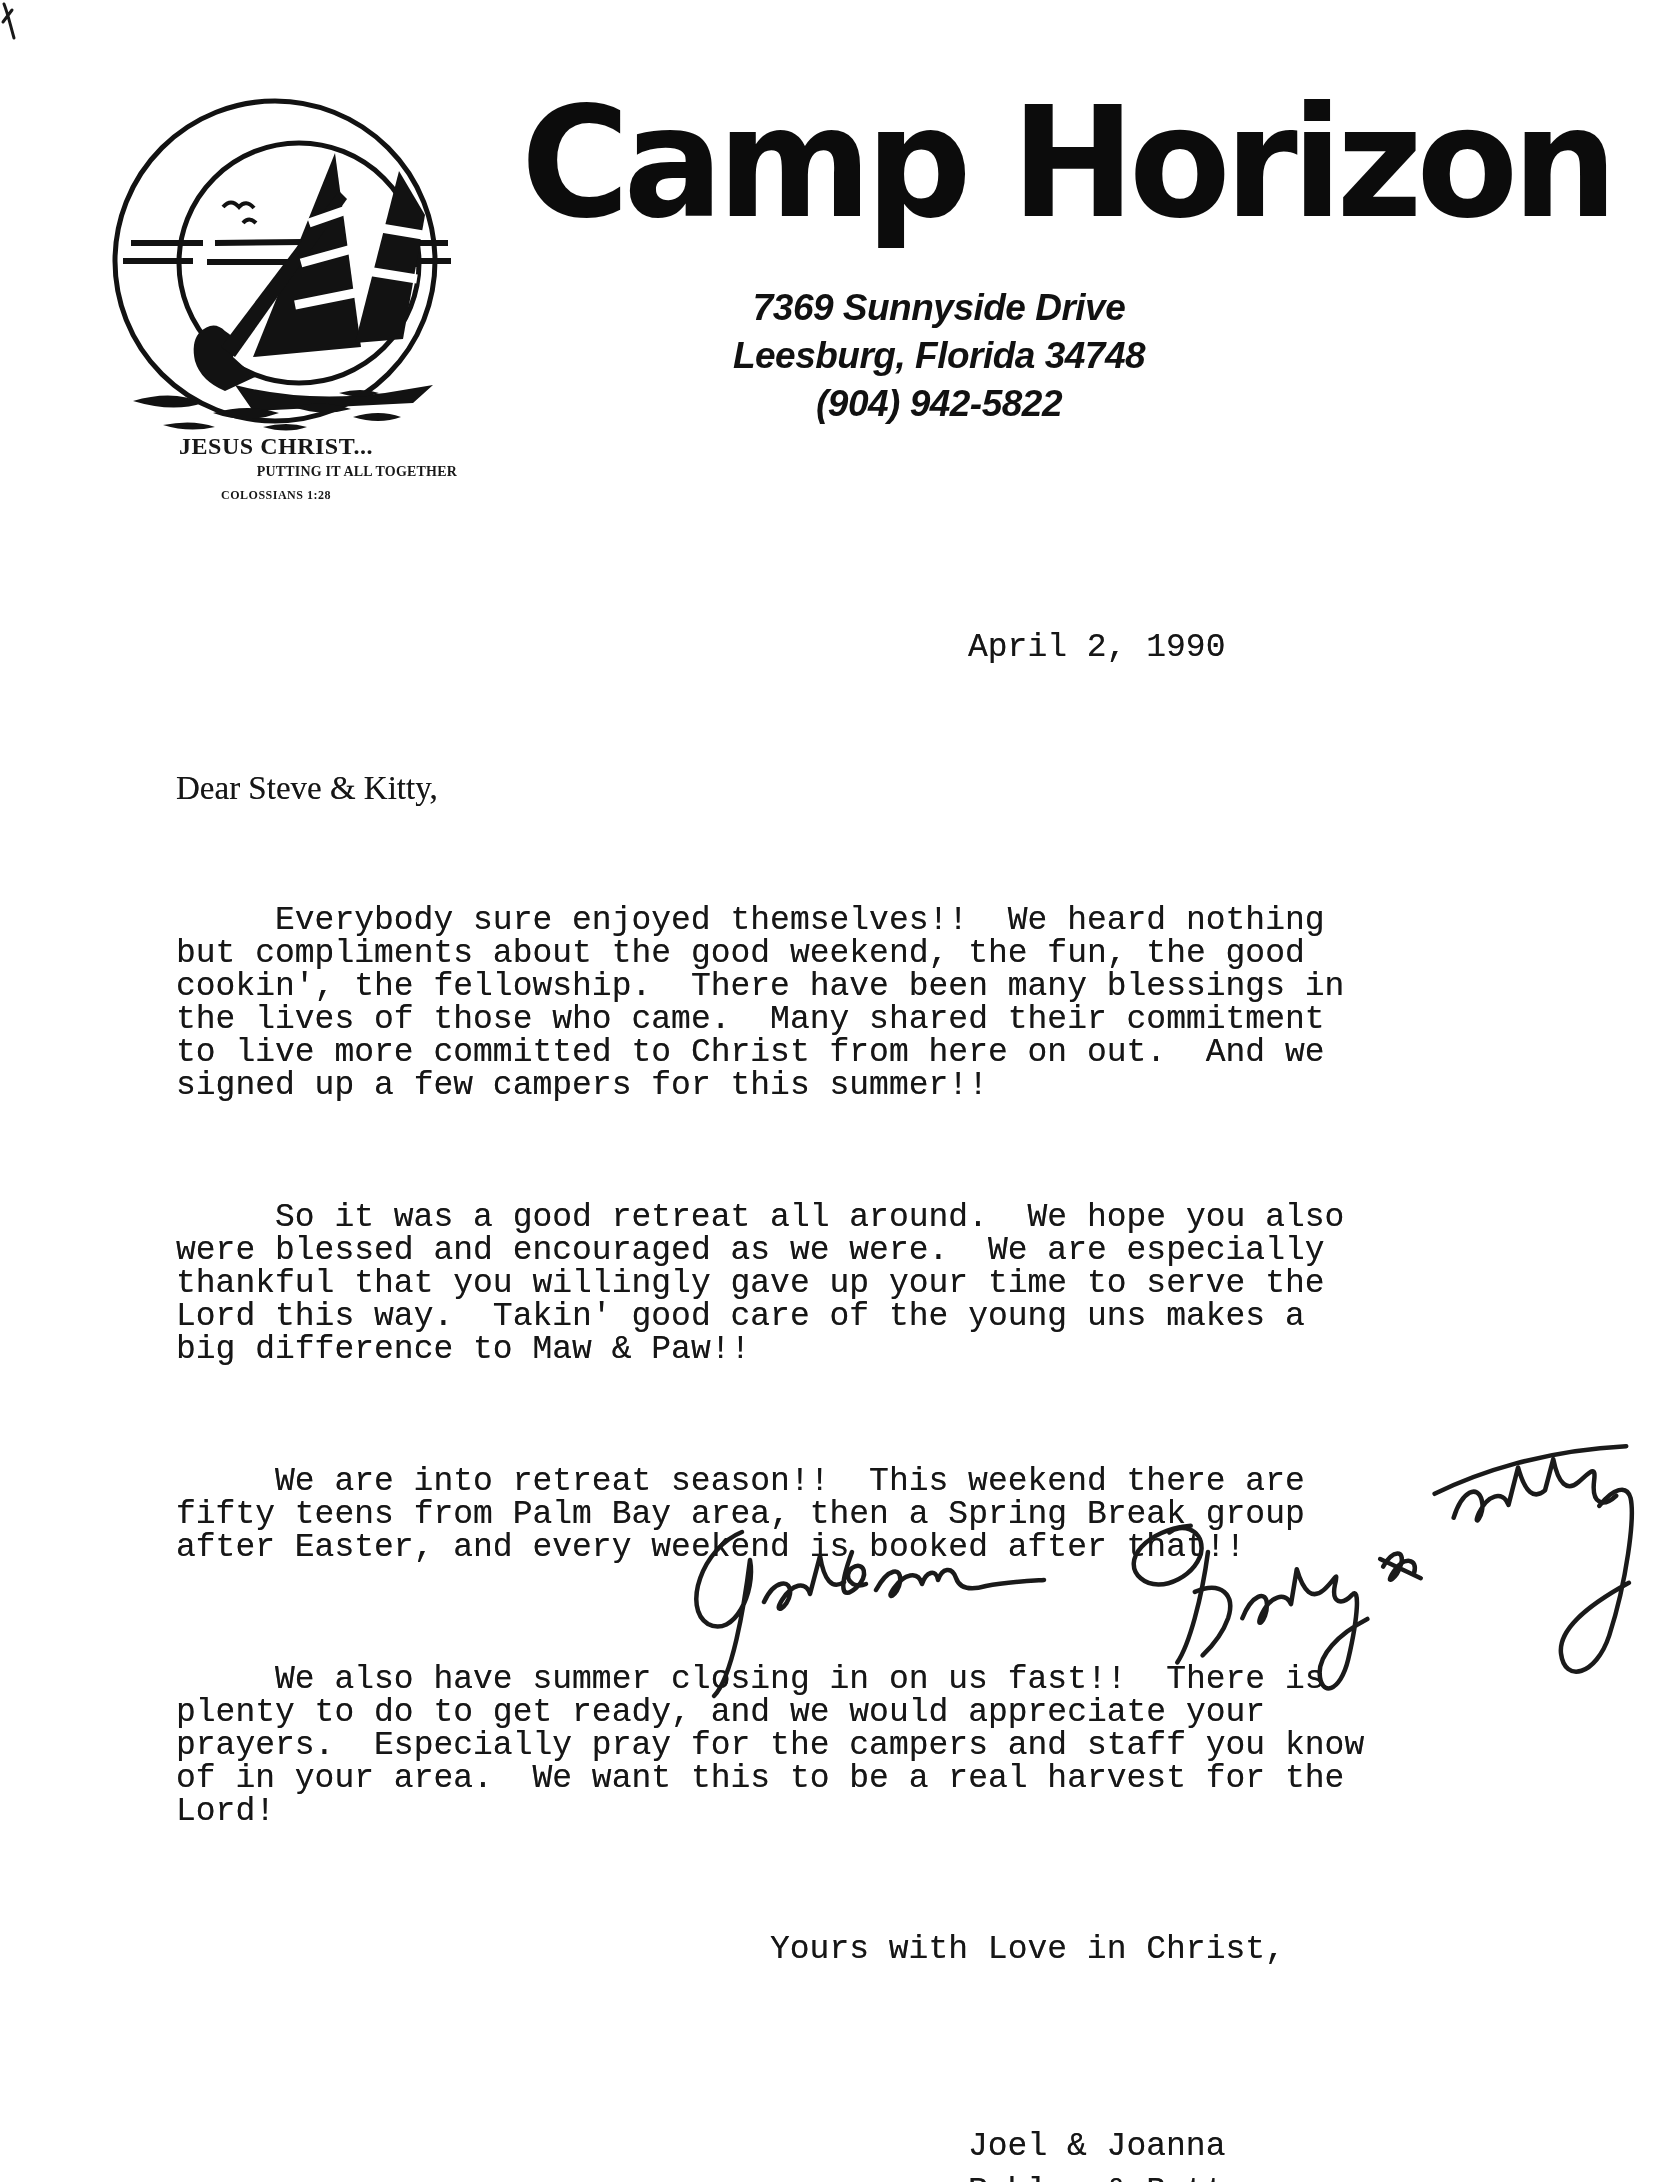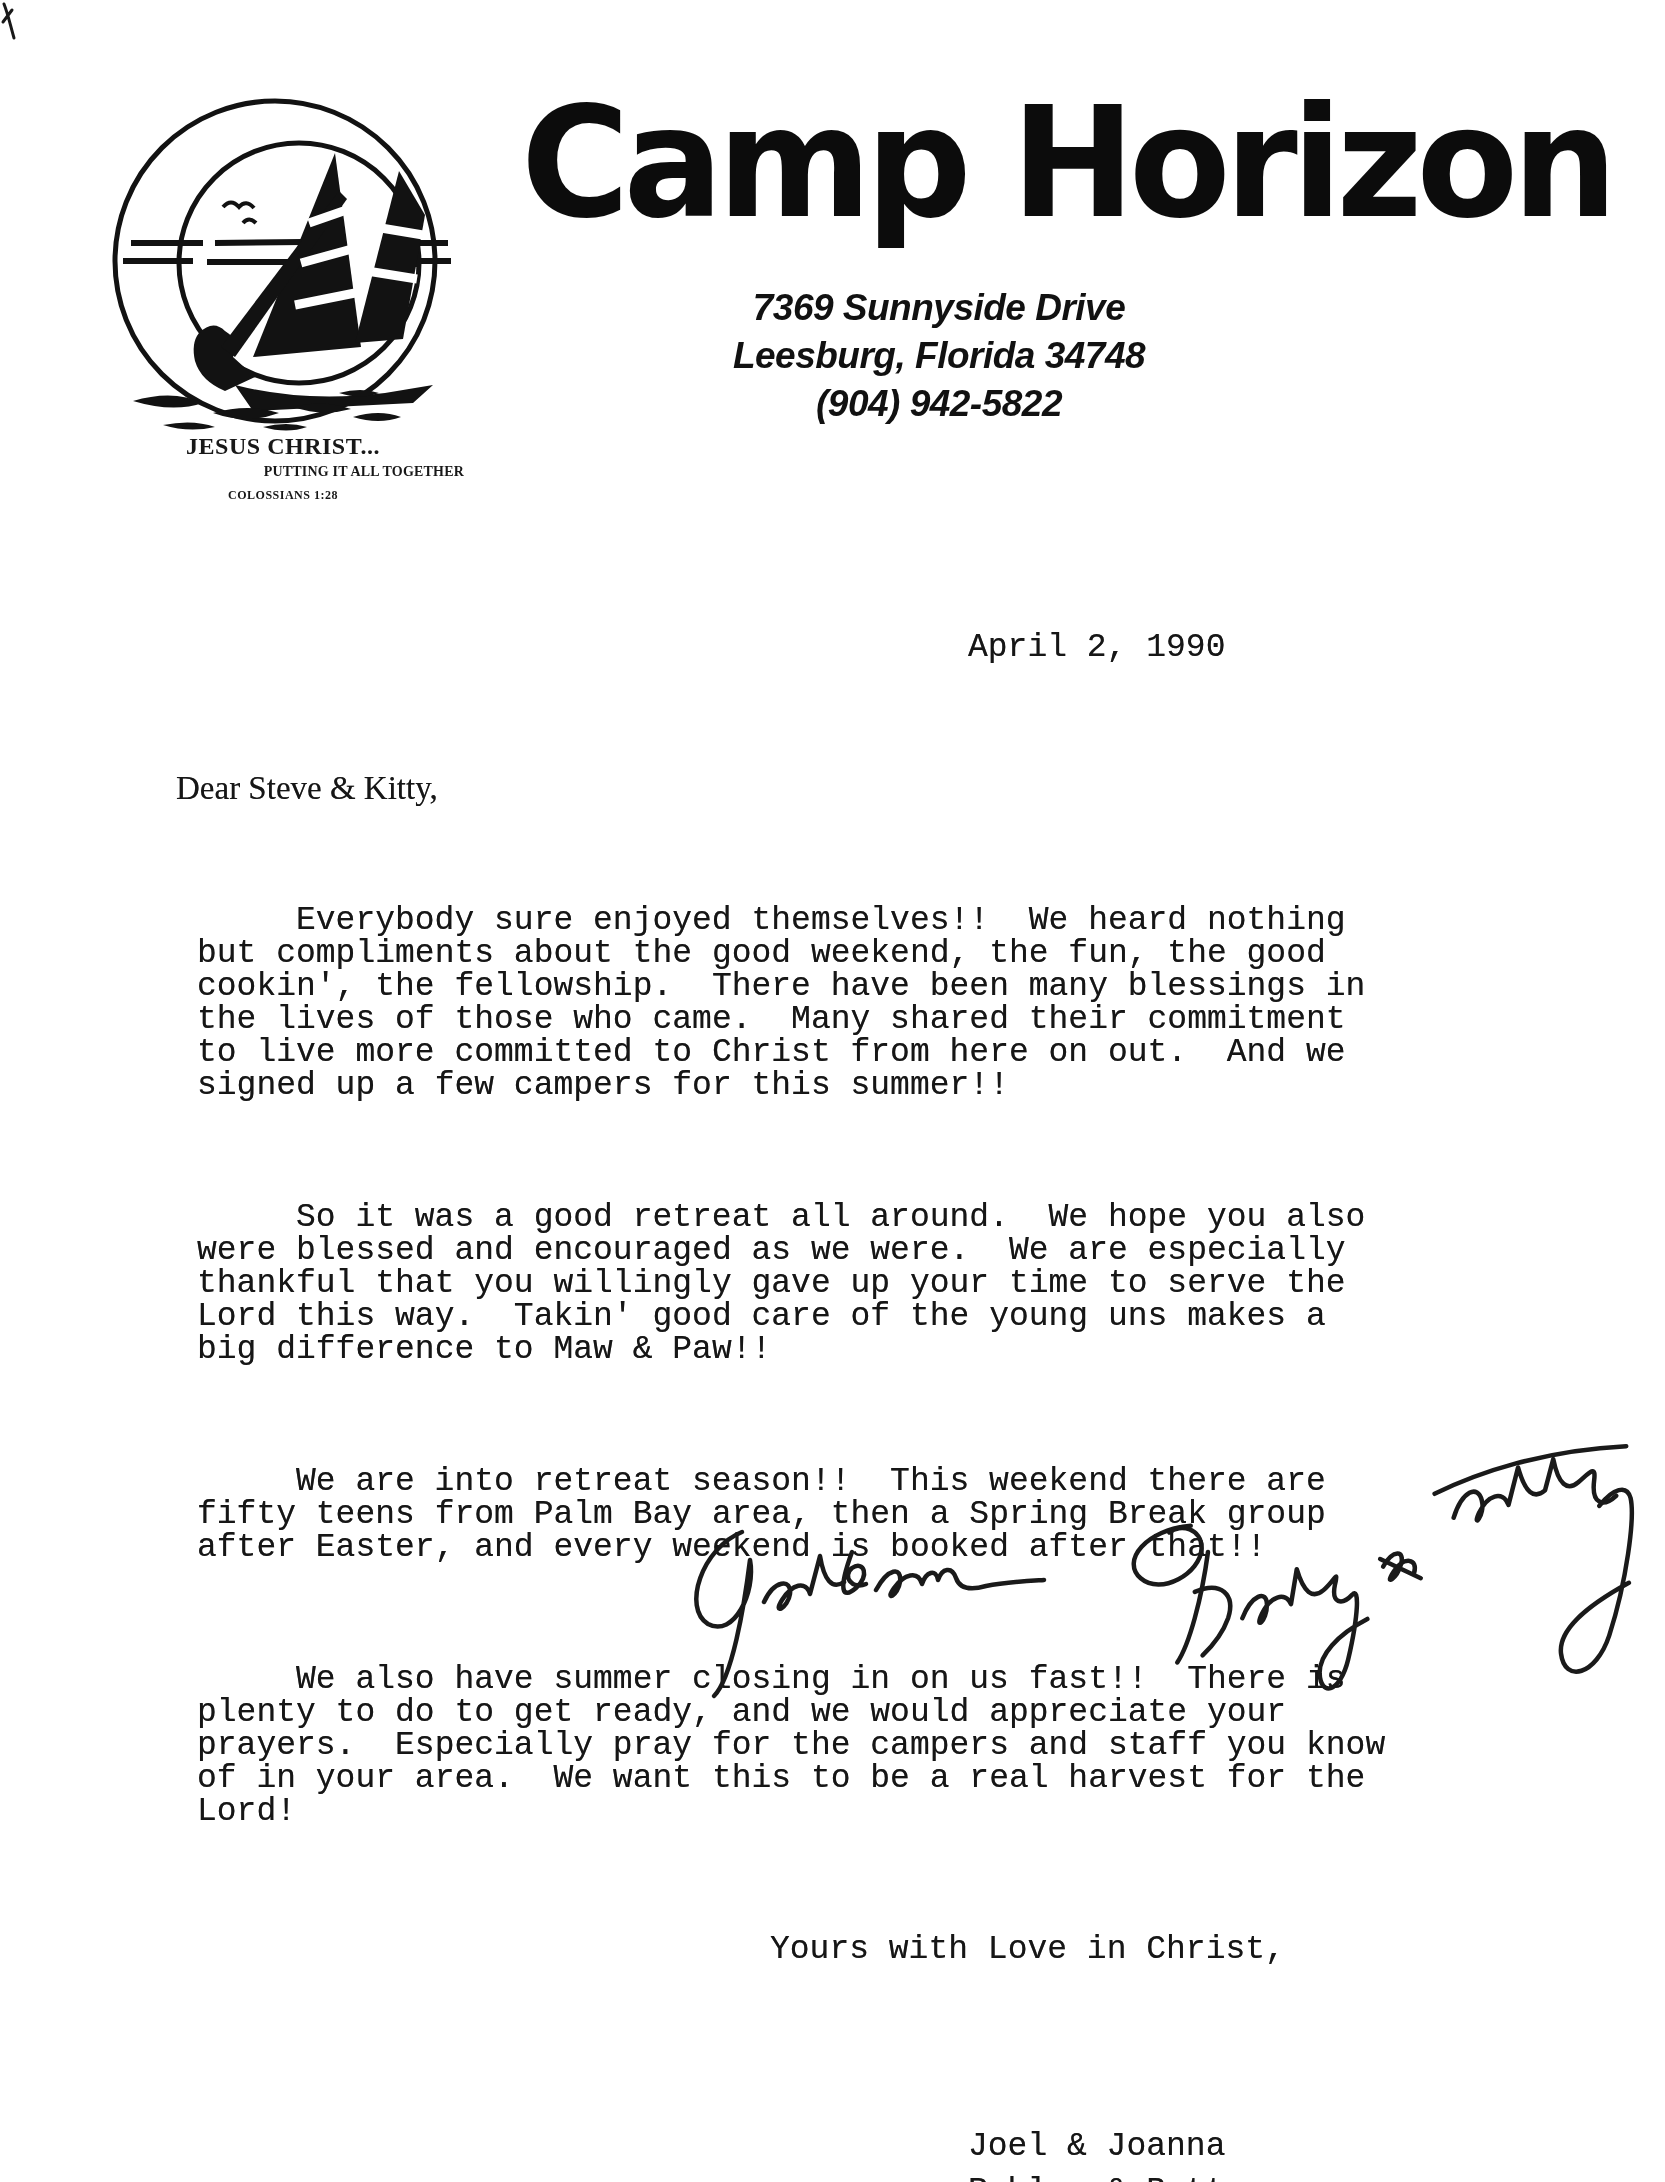--- a/index.html
+++ b/index.html
@@ -16,21 +16,21 @@
   
   .logo-wrap {
     position: absolute;
     left: 103px;
     top: 95px;
     width: 350px;
     height: 345px;
   }
   .logo-captions {
     position: absolute;
-    left: 102px;
+    left: 95px;
     top: 433px;
     width: 362px;
     text-align: center;
     font-family: "Liberation Serif", serif;
     font-weight: 700;
     color: #181818;
     letter-spacing: 0.5px;
   }
   .cap1 { font-size: 24px; line-height: 27px; }
   .cap2 { font-size: 14px; line-height: 24px; letter-spacing: 0.2px; text-align: right; }
@@ -71,21 +71,21 @@
     width: 1420px;
     font-family: "Liberation Mono", "DejaVu Sans Mono", monospace;
     font-size: 33px;
     line-height: 33px;
     color: #161616;
     white-space: pre;
     text-shadow: 0 0 0.6px rgba(0,0,0,0.55);
   }
   .date-line { margin-left: 792px; }
   .salutation { margin-top: 42px; font-family: Liberation Serif, serif; }
-  .para { margin-top: 33px; text-indent: 99px; margin-left: 21px; }
+  .para { margin-top: 33px; text-indent: 99px; }
   .closing-line { margin-top: 39px; margin-left: 594px; }
   .sig-typed { margin-top: 92px; margin-left: 792px; line-height: 45px; }
   
   .corner-mark { position: absolute; left: 0; top: 0; }
   .signatures { position: absolute; left: 640px; top: 1440px; }
 </style>
 </head>
 <body>
 
 <div class="page">

